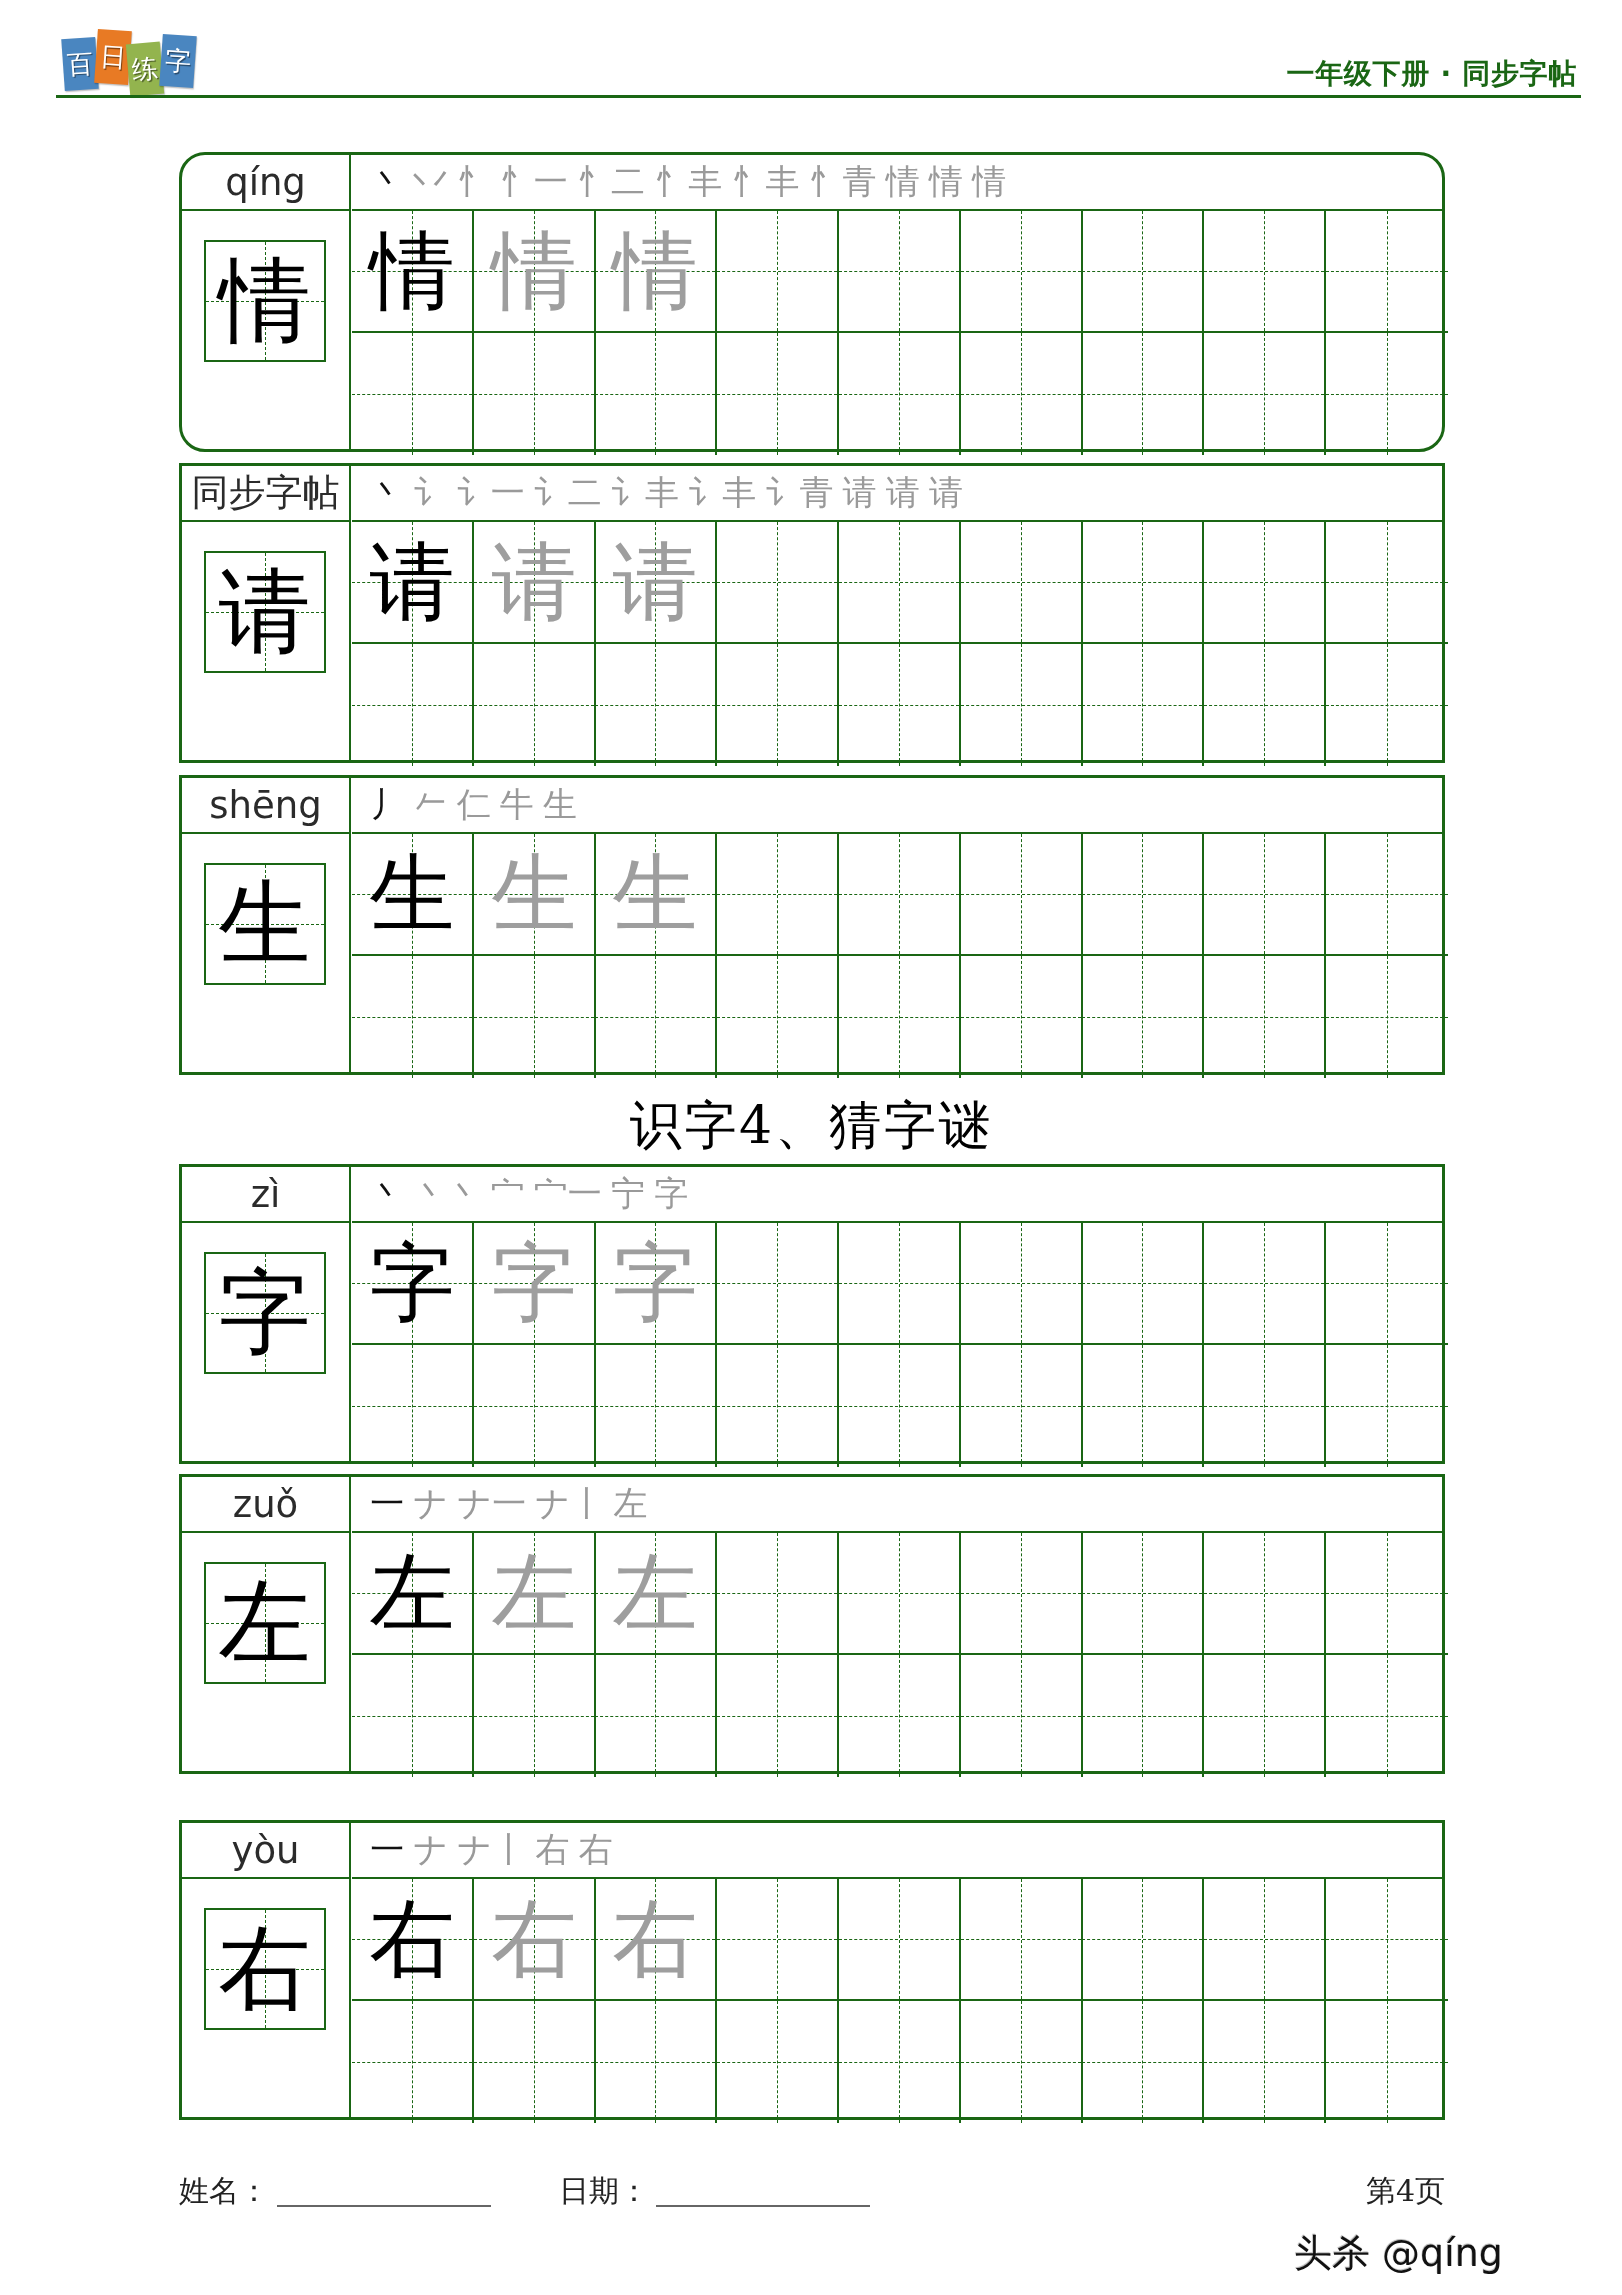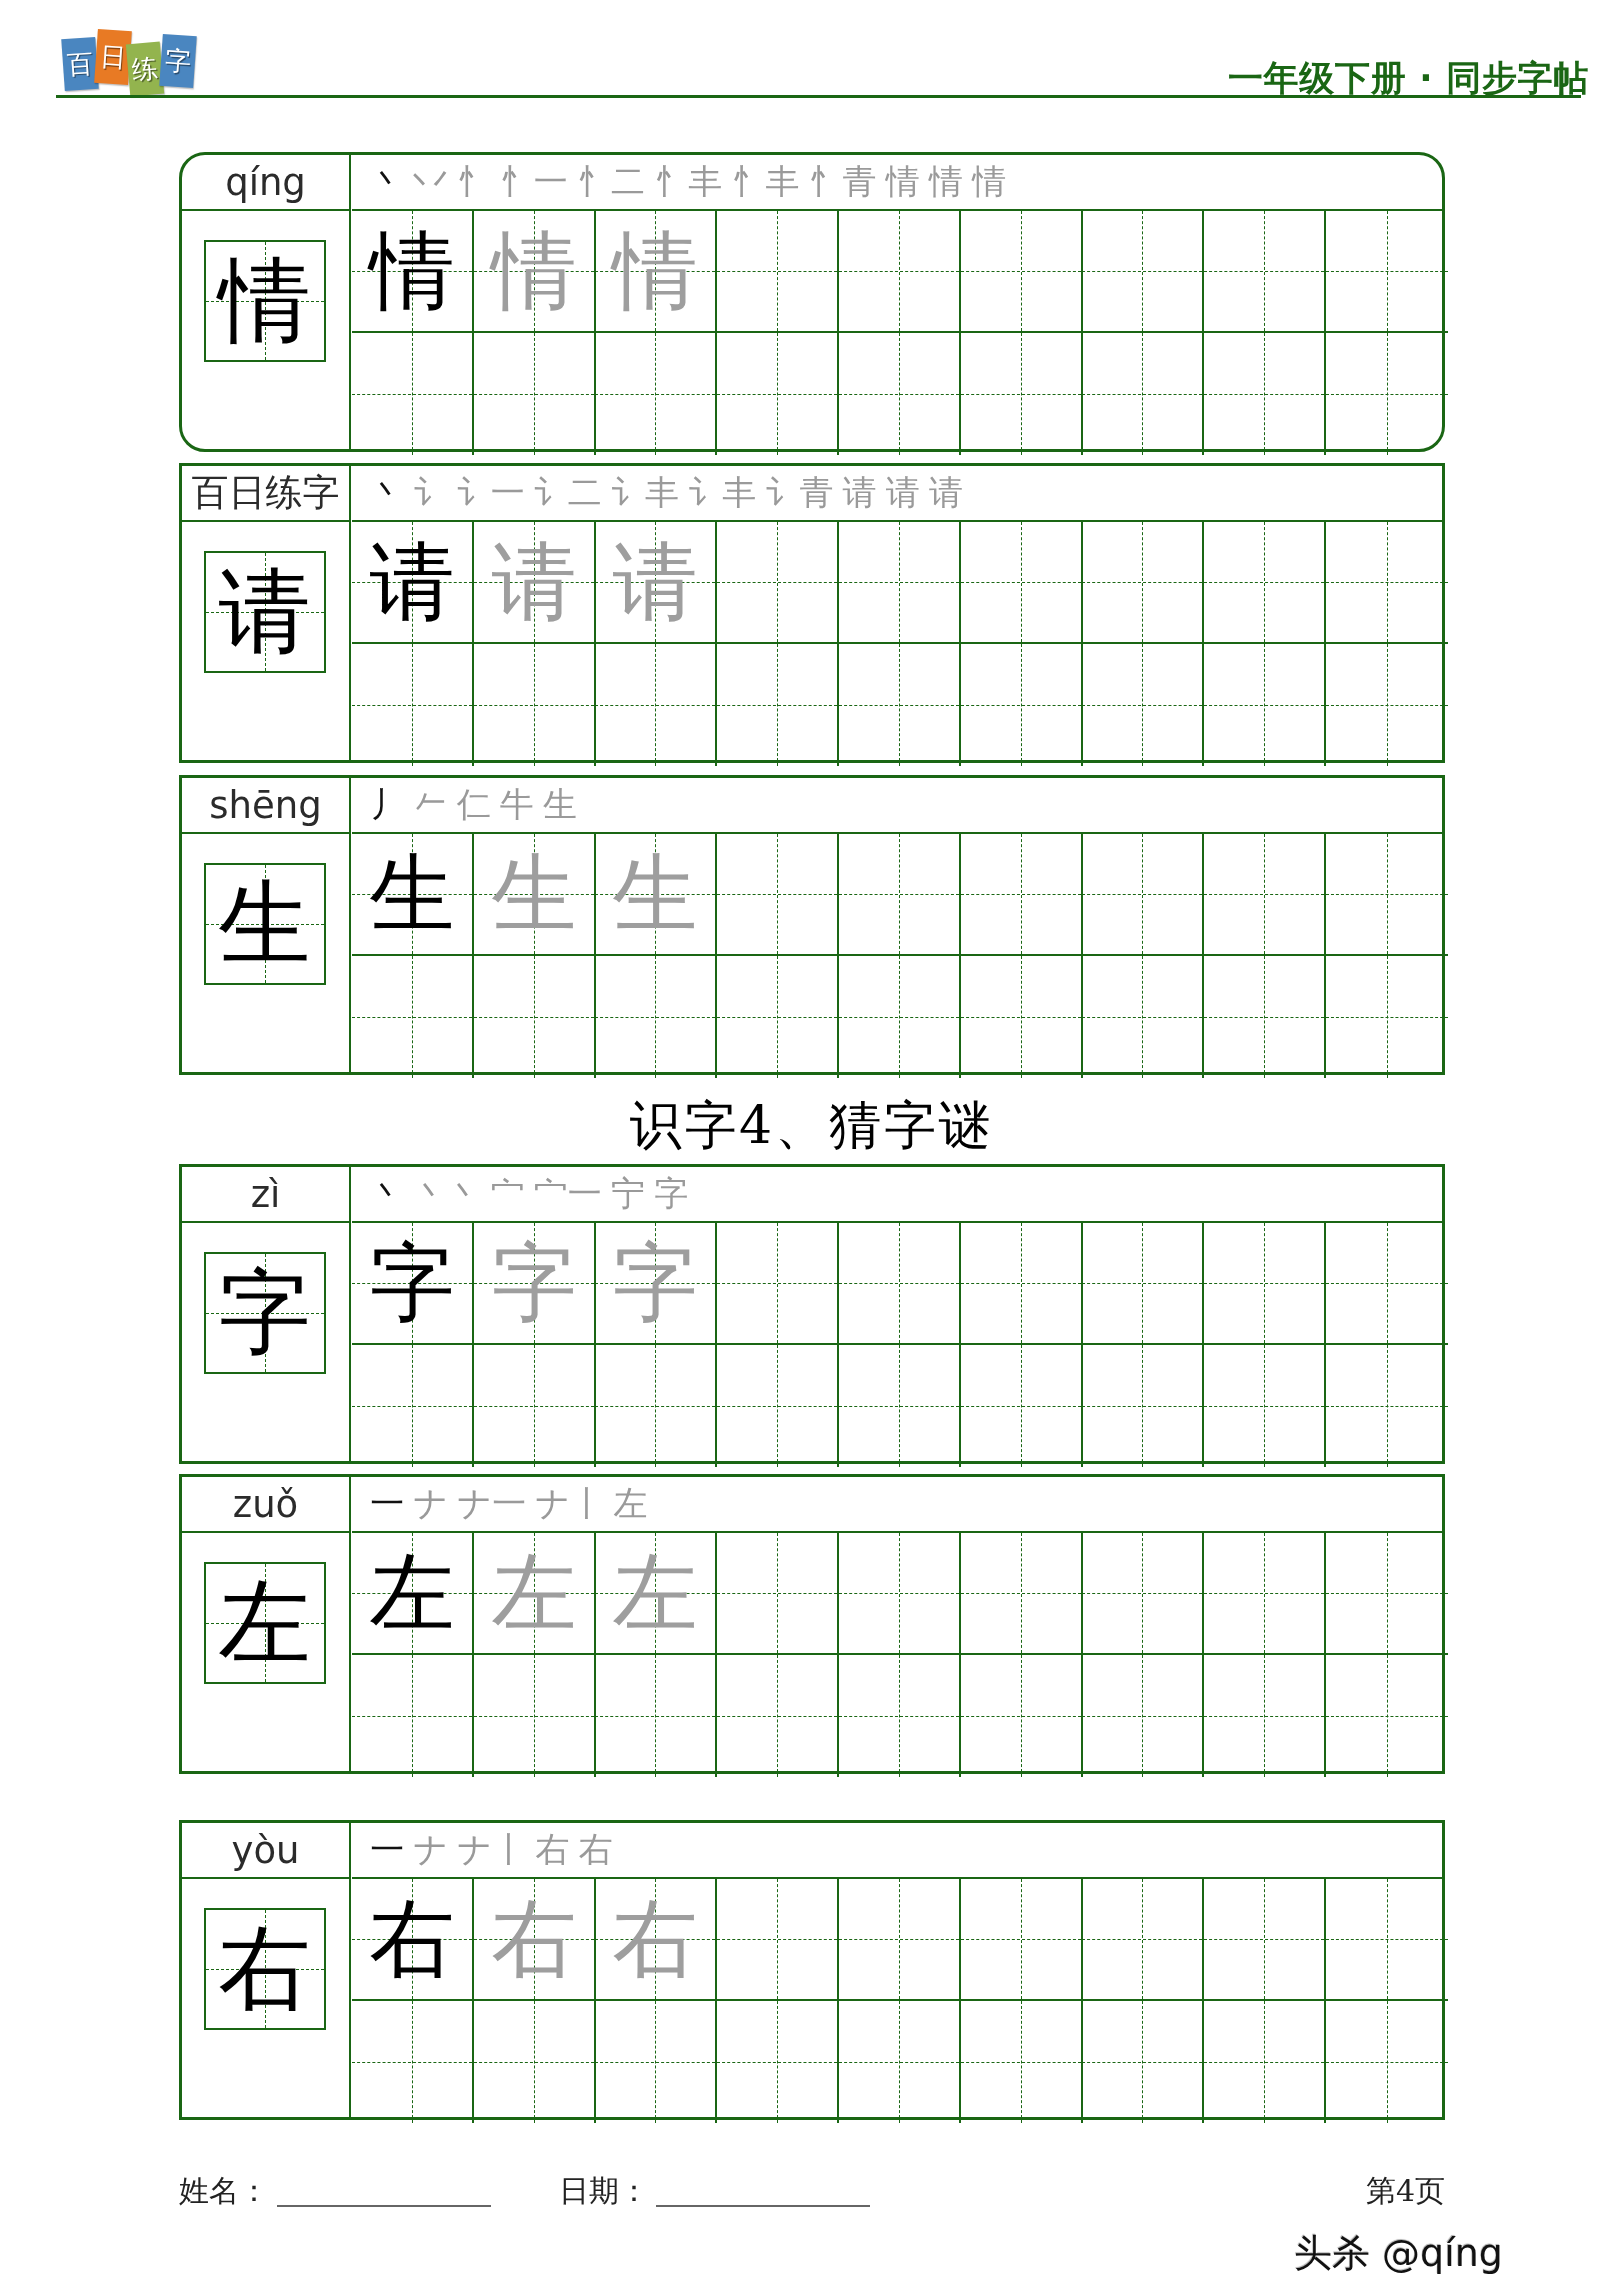--- a/index.html
+++ b/index.html
@@ -9,21 +9,21 @@
   
   .logo { position: absolute; left: 63px; top: 30px; width: 137px; height: 65px; }
   .tile { position: absolute; color: #fff; font-family: "DejaVu Sans", sans-serif;
           font-size: 26px; display: flex; align-items: center; justify-content: center;
           text-shadow: 1.3px 1.3px 0.7px rgba(0,0,0,0.45); box-shadow: 0.7px 1.3px 1.3px rgba(0,0,0,0.25); }
   .t1 { left: 0;   top: 7.9px; width: 34px; height: 52px; background: #4a86c0; transform: rotate(-4deg); }
   .t2 { left: 33px; top: 0;   width: 34px; height: 54px; background: #e87a24; transform: rotate(4deg); }
   .t3 { left: 65px; top: 13px; width: 34px; height: 52px; background: #93b44e; transform: rotate(-5deg); }
   .t4 { left: 98px; top: 5.2px; width: 34px; height: 52px; background: #4a86c0; transform: rotate(4deg); }
   .header-line { position: absolute; left: 56px; top: 95px; width: 1525px; height: 3.3px; background: #1a6614; }
-  .header-title { position: absolute; right: 34px; top: 55px; font-size: 35px; font-weight: bold;
+  .header-title { position: absolute; right: 46px; top: 55px; font-size: 28px; font-weight: bold;
                   color: #1a6614; letter-spacing: 0.7px; font-family: "DejaVu Sans", sans-serif; }
 
   
   .block { position: absolute; left: 179px; width: 1266px; height: 300px;
            border: 3.3px solid #1a6614; box-sizing: border-box; }
   .pinyin-cell { position: absolute; left: 0; top: 0; width: 167px; height: 54px;
                  border-right: 2.6px solid #1a6614; border-bottom: 2.6px solid #1a6614; box-sizing: content-box;
                  display: flex; align-items: center; justify-content: center;
                  font-size: 37px; color: #2b2b2b; font-family: "DejaVu Sans", sans-serif; }
   .stroke-row { position: absolute; left: 170px; top: 0; right: 0; height: 54px;
@@ -173,21 +173,21 @@
           <div class="vg"></div>
           <div class="hg"></div>
         </div>
         <div class="cell last-col last-row" style="left:974px;top:122px">
           <div class="vg"></div>
           <div class="hg"></div>
         </div>
       </div>
     </div>
     <div class="block" style="top: 463px;">
-      <div class="pinyin-cell">百日练字</div>
+      <div class="pinyin-cell">同步字帖</div>
       <div class="stroke-row">
         <span class="stroke first">丶</span>
         <span class="stroke">讠</span>
         <span class="stroke">讠一</span>
         <span class="stroke">讠二</span>
         <span class="stroke">讠丰</span>
         <span class="stroke">讠丰</span>
         <span class="stroke">讠青</span>
         <span class="stroke">请</span>
         <span class="stroke">请</span>

